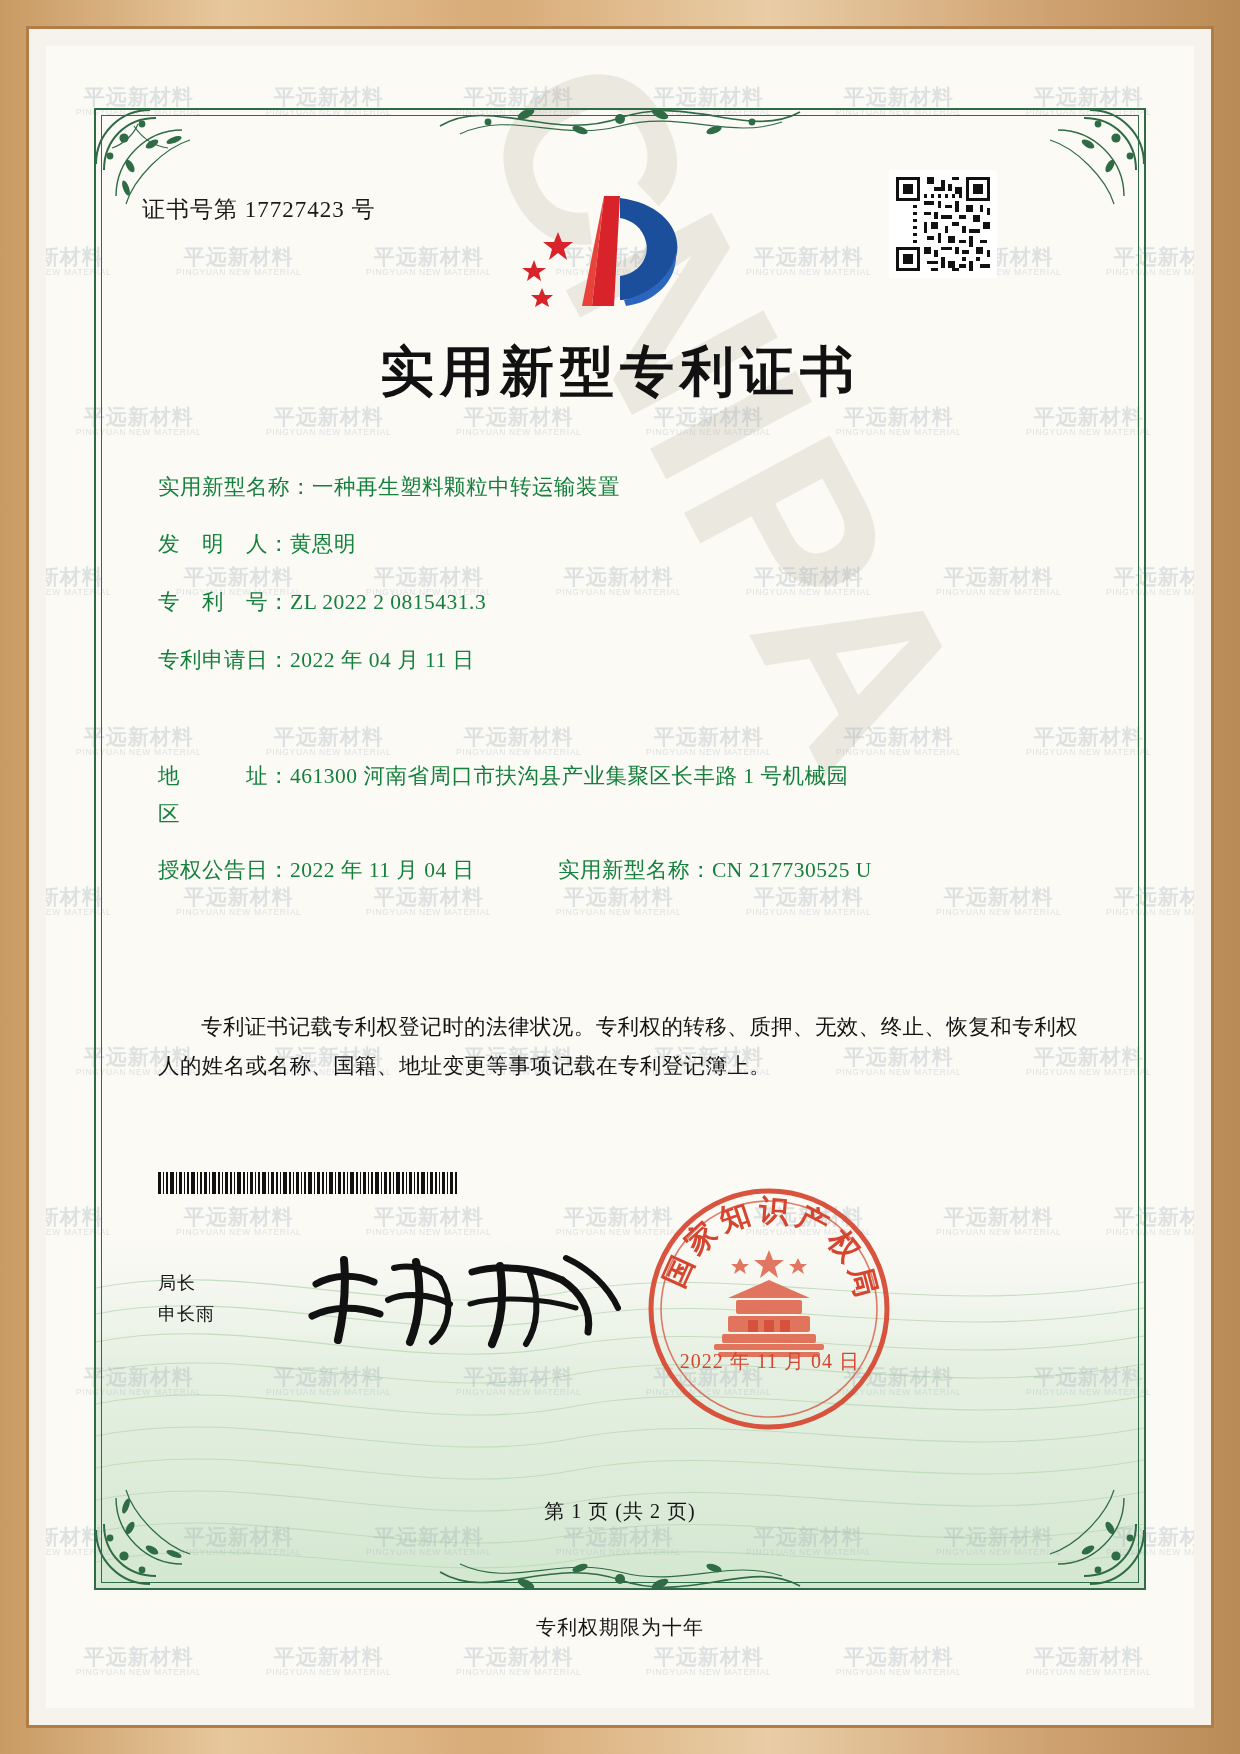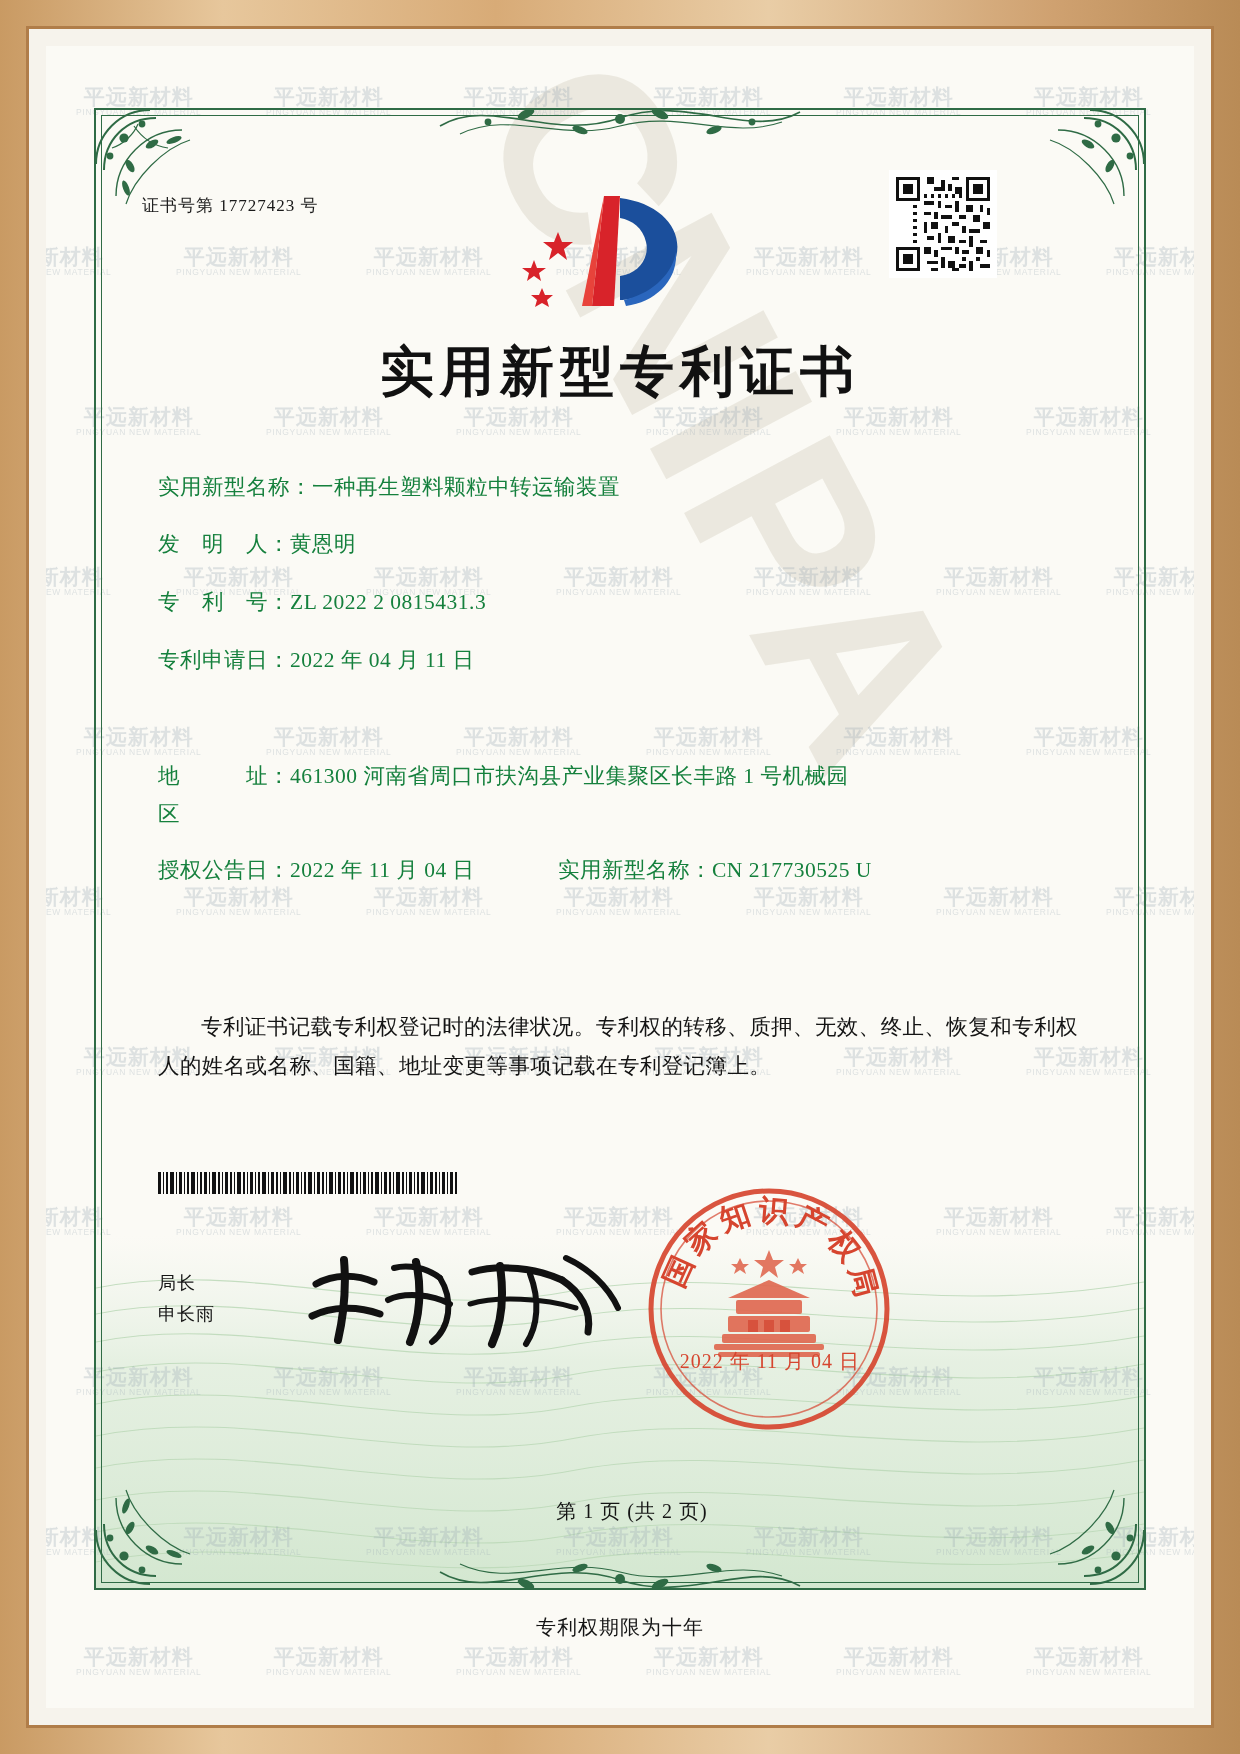--- a/index.html
+++ b/index.html
@@ -157,21 +157,21 @@
     left: 0; top: 0;
     width: 1148px;
     height: 1662px;
     z-index: 5;
   }
 
   #cert-no {
     position: absolute;
     left: 96px;
     top: 148px;
-    font-size: 17px;
+    font-size: 23px;
     color: #1a1a1a;
     letter-spacing: 1px;
   }
 
   
   #logo {
     position: absolute;
     left: 450px;
     top: 142px;
     width: 200px;
@@ -285,21 +285,21 @@
     width: 240px;
     text-align: center;
     font-size: 20px;
     color: #d6452f;
     letter-spacing: 1px;
     font-family: "Liberation Serif", serif;
   }
 
   #page-num {
     position: absolute;
-    left: 12px;
+    left: 0;
     top: 1452px;
     width: 1148px;
     text-align: center;
     font-size: 20px;
     color: #141414;
     letter-spacing: 1px;
   }
 
   #footer-note {
     position: absolute;

